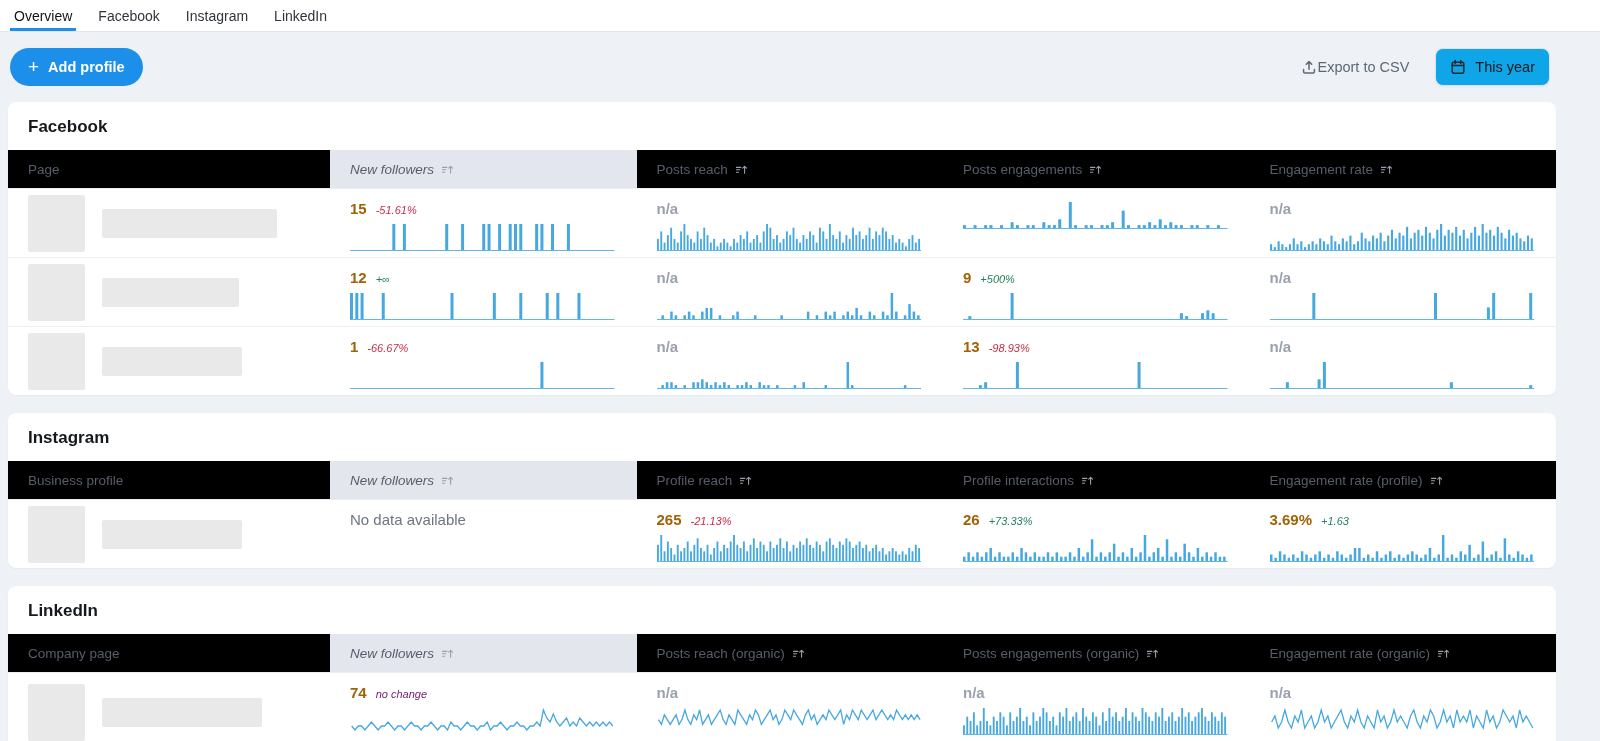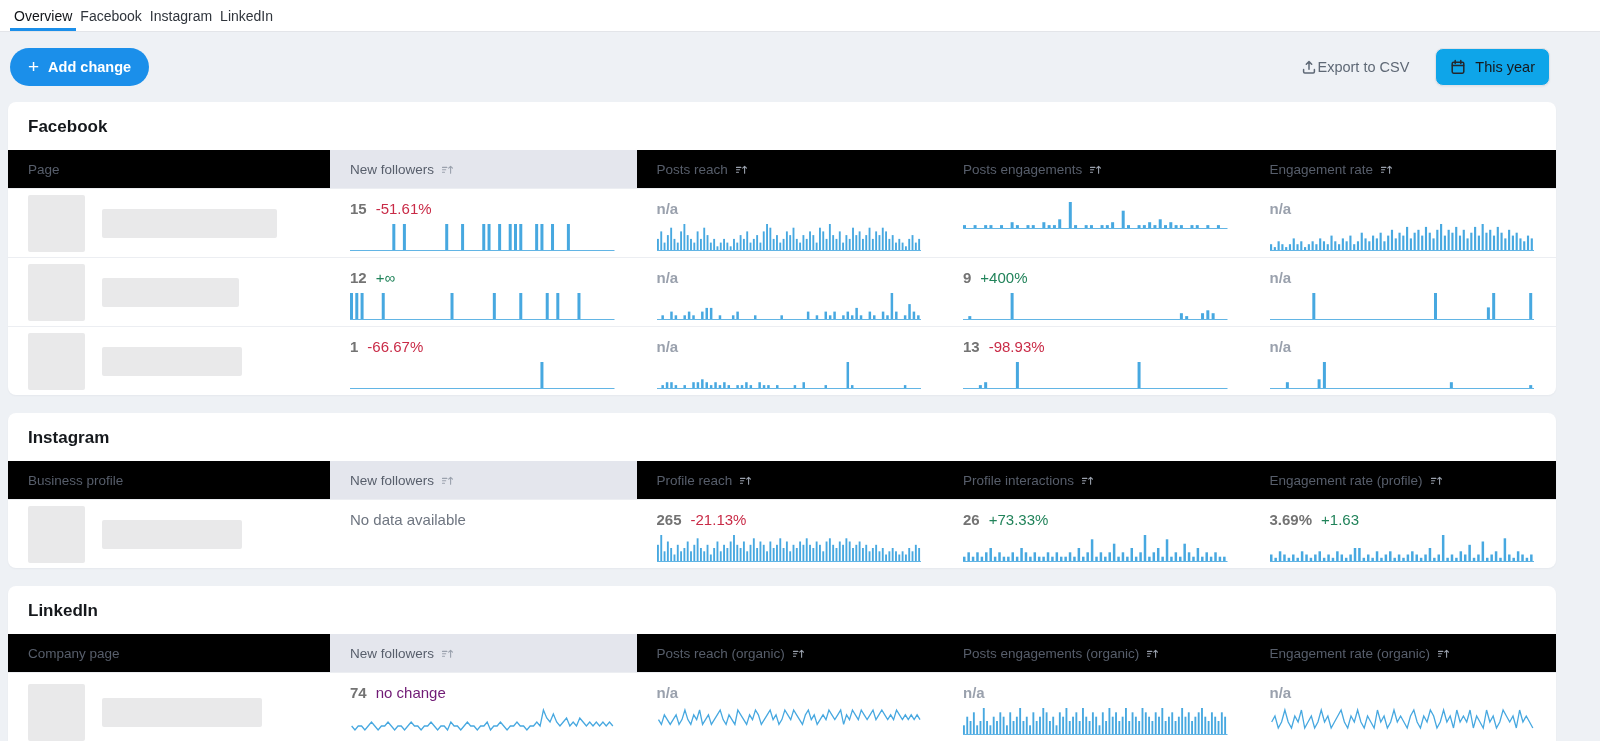--- a/index.html
+++ b/index.html
@@ -1,21 +1,21 @@
 <!DOCTYPE html>
 <html style="--accent: #1b8fea; --pos: #21835a; --neg: #c92b47;"><head>
 <meta charset="utf-8">
 <style>
   * { box-sizing: border-box; margin: 0; padding: 0; }
   html,body { width:1600px; height:741px; overflow:hidden; }
   body { background:#eef1f5; font-family:"Liberation Sans",sans-serif; color:#1b1e23; }
 
   
   .tabbar { background:#fff; border-bottom:1px solid #e3e5e9; height:32px;
-            display:flex; align-items:stretch; padding:0 0 0 10px; }
+            display:flex; align-items:stretch; gap:18px; padding:0 0 0 10px; }
   .tab { display:flex; align-items:center; padding:3px 4px 0 4px; font-size:14px;
          color:#30353c; cursor:pointer; border-bottom:3px solid transparent; }
   .tab.active { color:#111418; border-bottom-color:var(--accent); }
 
   
   .toolbar { display:flex; justify-content:space-between; align-items:center;
              padding:16px 50px 16px 10px; }
   .btn-primary { display:flex; align-items:center; gap:9px; height:38px; padding:0 18px;
                  background:var(--accent); color:#fff; border:none; border-radius:19px;
                  font-size:14.5px; font-weight:bold; font-family:inherit; cursor:pointer; }
@@ -28,32 +28,32 @@
                color:#17191d; font-family:inherit; cursor:pointer;
                box-shadow:0 1px 2px rgba(16,24,40,.05); }
 
   
   .card { background:#fff; border-radius:8px; margin:0 44px 18px 8px; overflow:hidden;
           box-shadow:0 1px 2px rgba(16,24,40,.04); }
   .card h2 { font-size:17px; padding:15px 20px 13px; color:#15181c; }
   .thead, .trow { display:grid; grid-template-columns:322px 1fr 1fr 1fr 1fr; }
   .thead { background:#000000; height:38px; }
   .th { display:flex; align-items:center; gap:7px; padding:0 20px; font-size:13.5px; color:#575e6b; }
-  .th.sorted { background:#e4e6ed; }
+  .th.sorted { background:#e4e6ed;font-style:italic; }
   .trow { border-top:1px solid #eceef2; height:69px; }
   .trow.tall { height:80px; }
   .td-entity { display:flex; align-items:center; gap:17px; padding-left:20px; }
   .avatar  { width:57px; height:57px; background:#e9e9ea; border-radius:2px; flex:none; }
   .namebar { height:29px; background:#e9e9ea; border-radius:2px; }
   .td-metric { padding:11px 22px 0 20px; }
   .vline { display:flex; align-items:baseline; gap:9px; margin-bottom:3px; height:19px; }
-  .metric-value { font-weight:bold; font-size:15px; color:#737373; white-space:nowrap; }
+  .metric-value { font-weight:bold; font-size:15px; color:#a16207; white-space:nowrap; }
   .metric-value.muted { color:#9aa1ad; }
   .metric-value.nodata { font-weight:400; color:#6e7580; font-size:15px; }
-  .metric-change { font-size:15px; white-space:nowrap; }
+  .metric-change { font-size:11px; white-space:nowrap;font-style:italic; }
   .metric-change[data-dir="up"]   { color:var(--pos); }
   .metric-change[data-dir="down"] { color:var(--neg); }
   .metric-change[data-dir="flat"] { color:#701a75; }
   .spark { height:30px; }
   .spark svg { display:block; }
   .sorticon { flex:none; }
 </style>
 </head>
 <body>
 
@@ -68,21 +68,21 @@
       <span>Instagram</span>
     </div>
   <div class="tab">
       <span>LinkedIn</span>
     </div>
 </header>
 
 <div class="toolbar">
   <button class="btn-primary">
     <span class="plus">+</span>
-    <span>Add change</span>
+    <span>Add profile</span>
   </button>
   <div class="toolbar-right">
     <button class="btn-ghost">
       <svg width="16" height="16" viewBox="0 0 16 16">
         <path d="M8 10.2V2.6M8 2.6 5.3 5.3M8 2.6l2.7 2.7" fill="none" stroke="#5e6875" stroke-width="1.5" stroke-linecap="round" stroke-linejoin="round"></path>
         <path d="M2.6 10.6v2.2a1.2 1.2 0 0 0 1.2 1.2h8.4a1.2 1.2 0 0 0 1.2-1.2v-2.2" fill="none" stroke="#5e6875" stroke-width="1.5" stroke-linecap="round"></path>
       </svg>
       <span>Export to CSV</span>
     </button>
     <button class="btn-white">
@@ -444,21 +444,21 @@
             <rect x="171" y="13.1" width="1.7" height="14.9" fill="#47a8e0"></rect>
             <rect x="174" y="20.6" width="1.7" height="7.4" fill="#47a8e0"></rect>
             <rect x="177" y="24.3" width="1.7" height="3.7" fill="#47a8e0"></rect>
             <rect x="0" y="28" width="180" height="1" fill="#47a8e0" opacity="0.85"></rect>
           </svg>
         </div>
     </div>
     <div class="td-metric">
       <div class="vline">
           <span class="metric-value">9</span>
-          <span class="metric-change" data-dir="up">+400%</span>
+          <span class="metric-change" data-dir="up">+500%</span>
         </div>
       <div class="spark">
           <svg width="100%" height="30" viewBox="0 0 150 30" preserveAspectRatio="none">
             <rect x="3" y="25.1" width="1.7" height="2.9" fill="#47a8e0"></rect>
             <rect x="27" y="2.0" width="1.7" height="26.0" fill="#47a8e0"></rect>
             <rect x="123" y="22.2" width="1.7" height="5.8" fill="#47a8e0"></rect>
             <rect x="126" y="25.1" width="1.7" height="2.9" fill="#47a8e0"></rect>
             <rect x="135" y="22.2" width="1.7" height="5.8" fill="#47a8e0"></rect>
             <rect x="138" y="19.3" width="1.7" height="8.7" fill="#47a8e0"></rect>
             <rect x="141" y="22.2" width="1.7" height="5.8" fill="#47a8e0"></rect>

